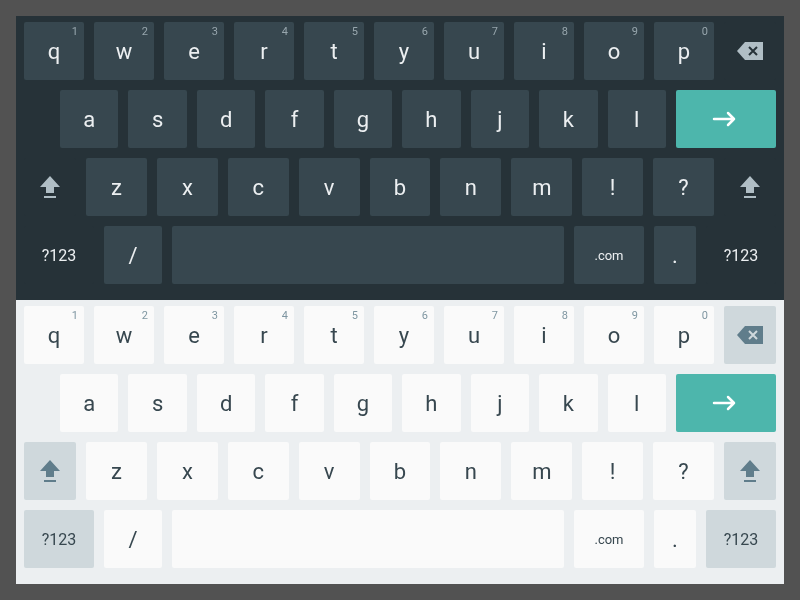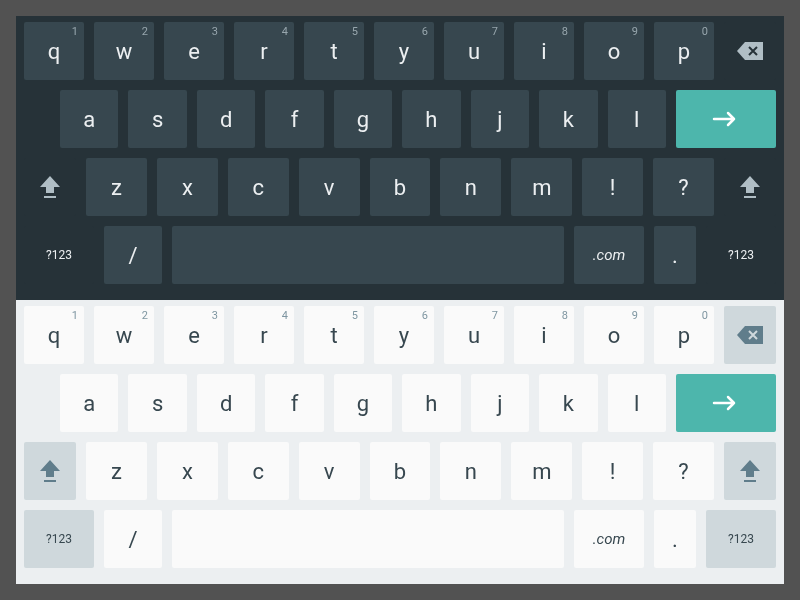--- a/index.html
+++ b/index.html
@@ -43,26 +43,26 @@
   .kb-dark .key { background: #37474f; color: #eceff1; }
   .kb-light .key { background: #fafafa; color: #37474f; }
 
   .key.enter { background: #4db6ac !important; color: #fff; flex: 0 0 100px; }
   .key.bksp { flex: 0 0 52px; }
   .kb-dark .key.bksp { background: #263238; }
   .kb-light .key.bksp { background: #cfd8dc; }
   .key.shift { flex: 0 0 52px; }
   .kb-dark .key.shift { background: #263238; }
   .kb-light .key.shift { background: #cfd8dc; }
-  .key.sym { flex: 0 0 70px; font-size: 12px; }
+  .key.sym { flex: 0 0 70px; font-size: 16px; }
   .kb-dark .key.sym { background: #263238; }
   .kb-light .key.sym { background: #cfd8dc; }
   .key.space { flex: 6 1 0; }
   .key.slash { flex: 0 0 58px; }
-  .key.com { flex: 0 0 70px; font-size: 15px; font-style: italic; }
+  .key.com { flex: 0 0 70px; font-size: 13px; }
   .key.dot { flex: 0 0 42px; }
 
   .super {
     position: absolute;
     top: 3px;
     right: 6px;
     font-size: 11px;
     opacity: 0.8;
   }
   .kb-dark .super { color: #b0bec5; }

